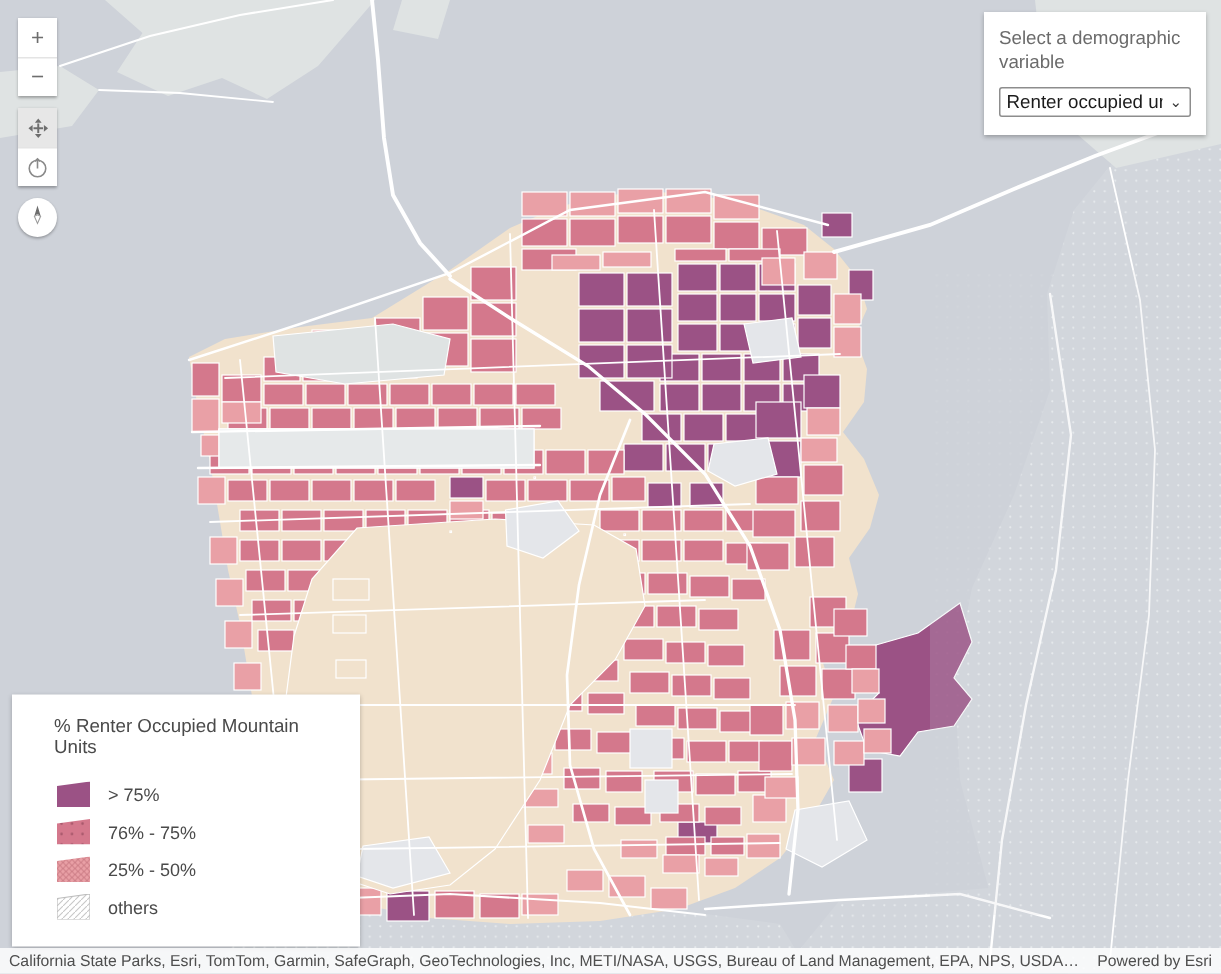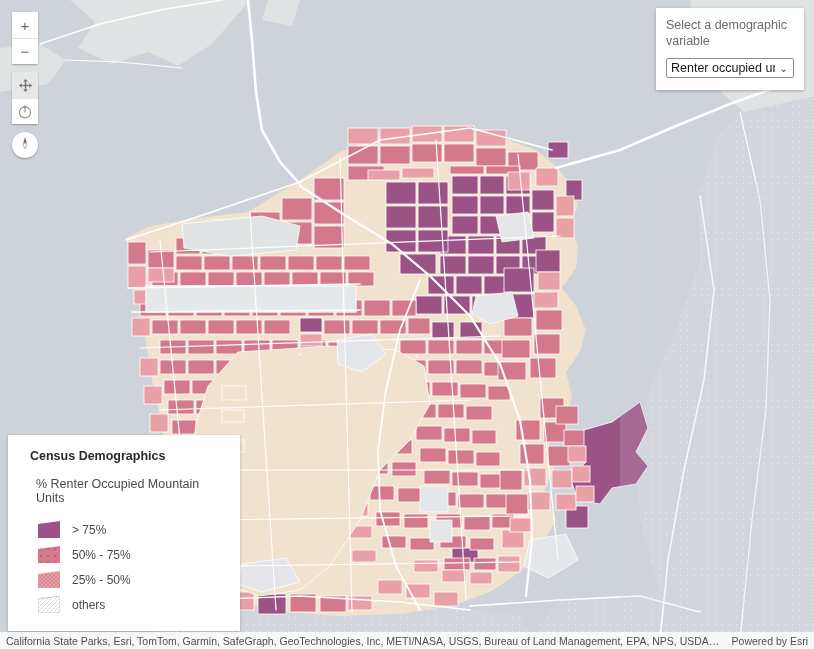--- a/index.html
+++ b/index.html
@@ -652,21 +652,20 @@
     <div id="demog-label">Select a demographic variable</div>
     <div class="select-wrap">
       <select id="demog-select">
         <option>Renter occupied units</option>
       </select>
       <span class="select-caret">⌄</span>
     </div>
   </div>
 
   <div id="legend">
-    <div id="legend-title">Census Demographics</div>
     <div id="legend-subtitle">% Renter Occupied Mountain Units</div>
 
     <div class="legend-rows">
 
       <div class="legend-row">
         <span class="swatch">
           <svg width="22" height="17" viewBox="0 0 22 17">
             <path d="M0 3 L22 0 L22 17 L0 17 Z" fill="#9b5285"></path>
           </svg>
         </span>
@@ -678,21 +677,21 @@
           <svg width="22" height="17" viewBox="0 0 22 17">
             <defs>
               <pattern id="lg-dots" width="7" height="7" patternUnits="userSpaceOnUse">
                 <rect width="7" height="7" fill="#d4788c"></rect>
                 <circle cx="3" cy="3" r="0.9" fill="#a9596c"></circle>
               </pattern>
             </defs>
             <path d="M0 3 L22 0 L22 17 L0 17 Z" fill="url(#lg-dots)"></path>
           </svg>
         </span>
-        <span class="legend-row-label">50% - 75%</span>
+        <span class="legend-row-label">76% - 75%</span>
       </div>
 
       <div class="legend-row">
         <span class="swatch">
           <svg width="22" height="17" viewBox="0 0 22 17">
             <defs>
               <pattern id="lg-cross" width="4" height="4" patternUnits="userSpaceOnUse">
                 <rect width="4" height="4" fill="#e9a0a6"></rect>
                 <path d="M0 0 L4 4 M4 0 L0 4" stroke="#ce7f88" stroke-width="0.7"></path>
               </pattern>

